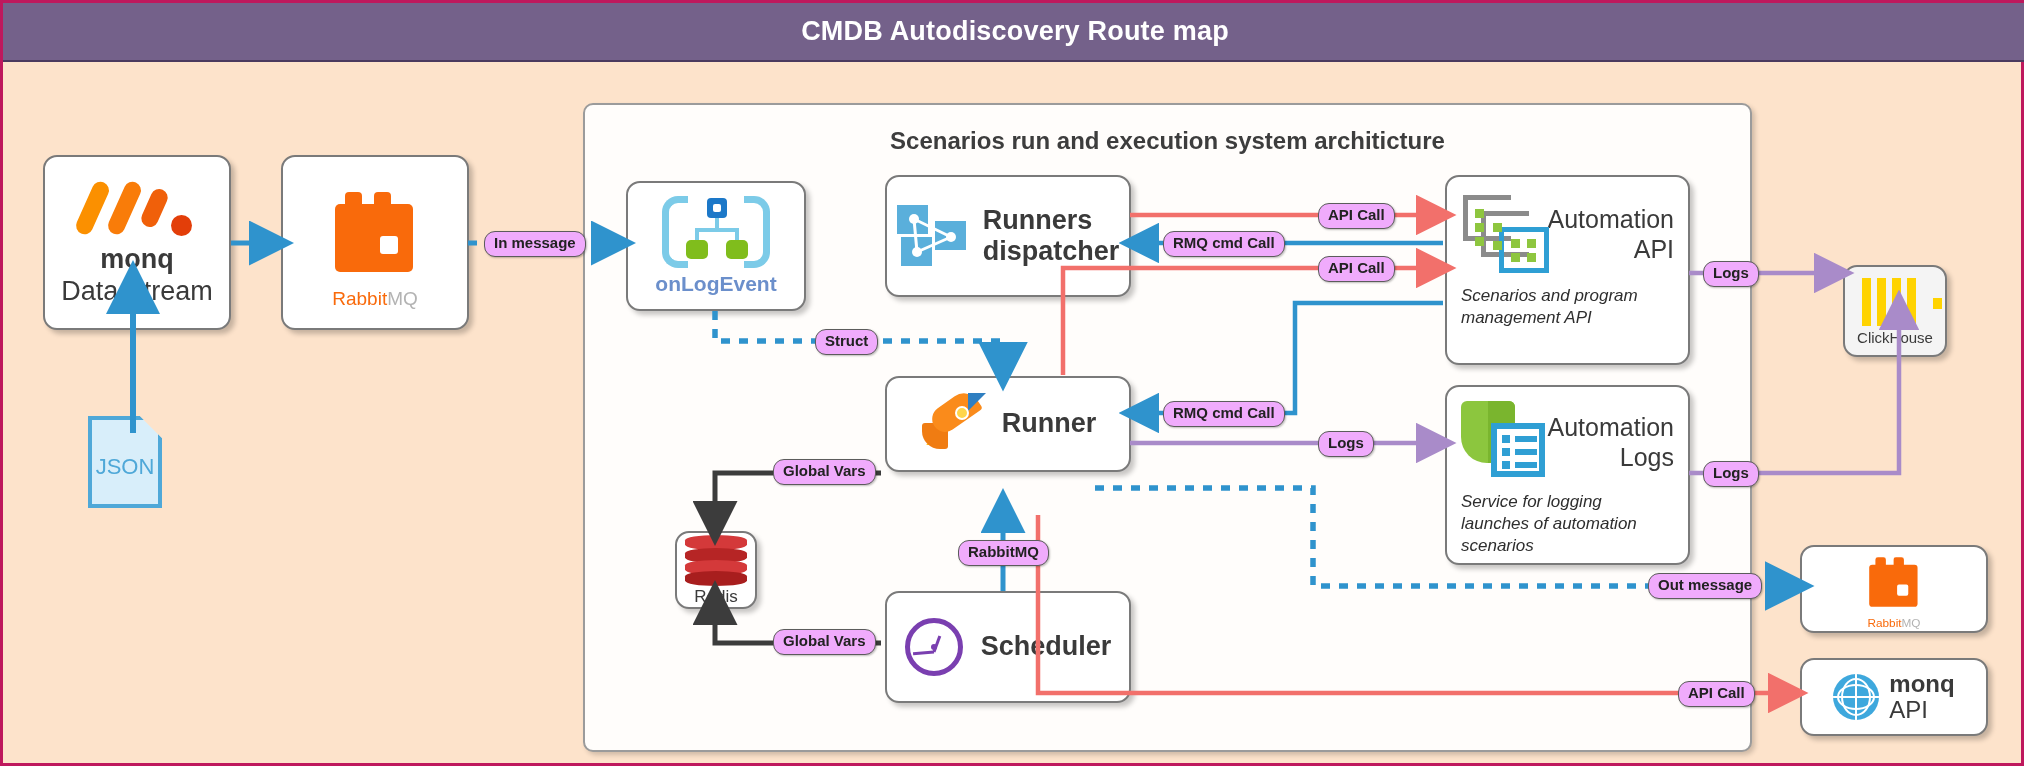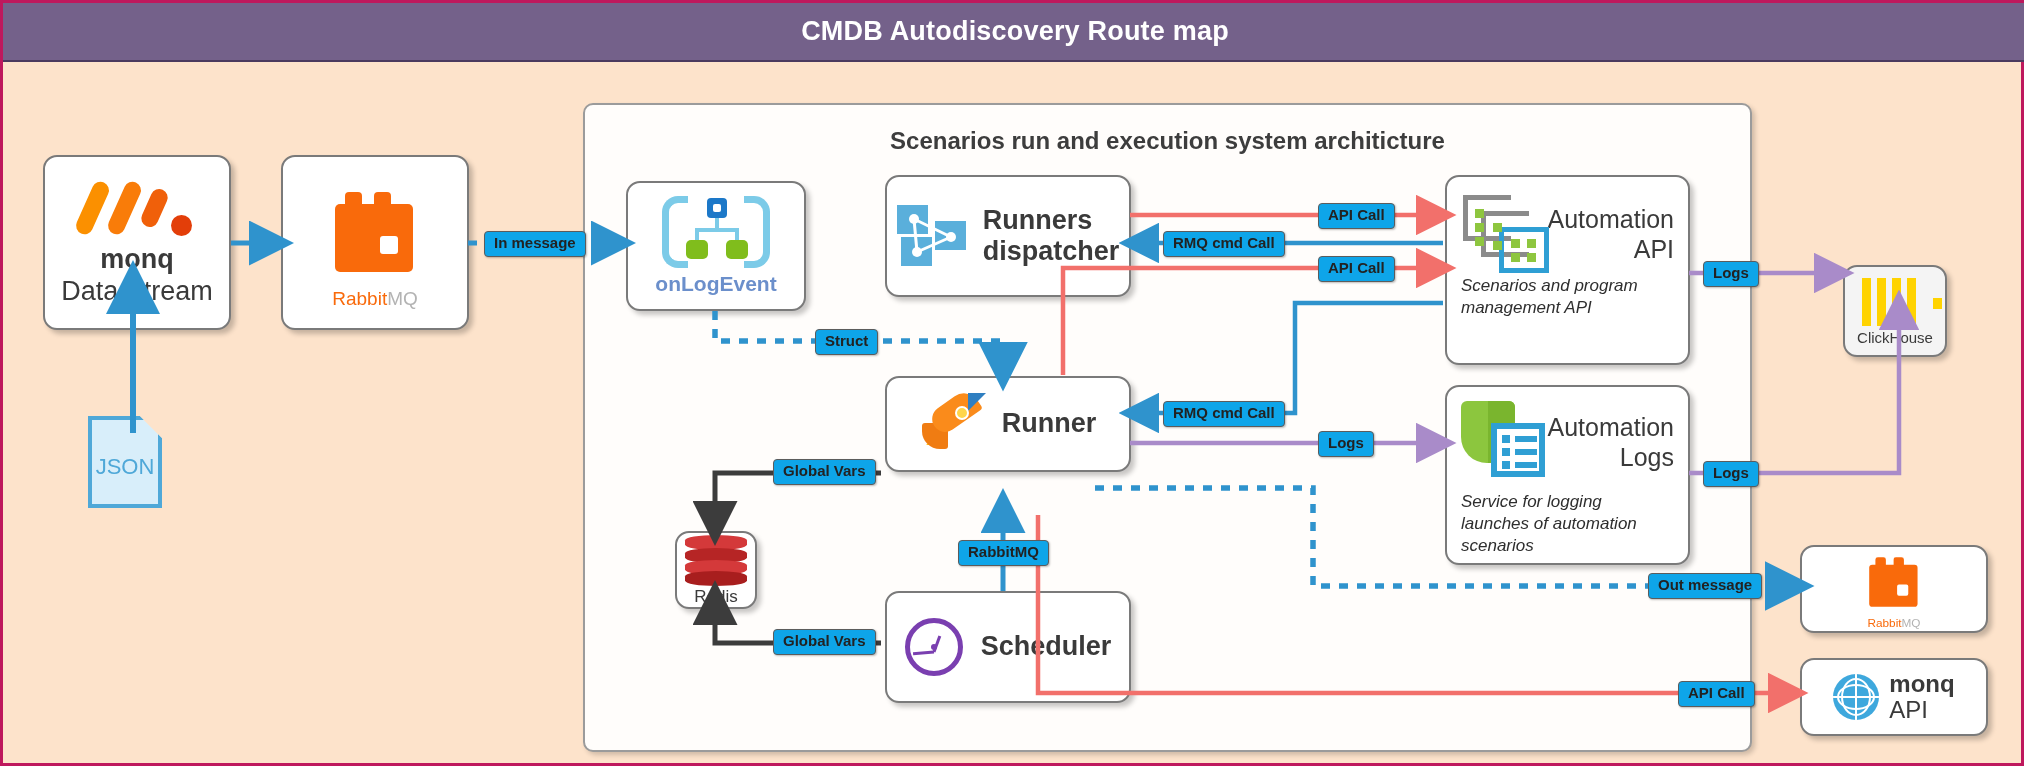--- a/index.html
+++ b/index.html
@@ -35,21 +35,21 @@
     box-shadow:4px 4px 5px rgba(0,0,0,.22);box-sizing:border-box;
     display:flex;align-items:center;justify-content:center;
   }
   .node.col{flex-direction:column;}
   .nlabel{font-size:27px;color:#3a3a3a;line-height:1.15;text-align:center;}
   .nlabel b{font-weight:bold;}
   .sublabel{font-style:italic;font-size:17px;color:#2e2e2e;line-height:1.3;}
 
   
   .pill{
-    position:absolute;background:#0ea5e9;border:1.6px solid #5c5c5c;border-radius:4px;
+    position:absolute;background:#f0abfc;border:1.6px solid #5c5c5c;border-radius:11px;
     font-size:15px;font-weight:bold;color:#222;padding:2px 9px 3px;white-space:nowrap;
     box-shadow:1px 1px 2px rgba(0,0,0,.25);z-index:40;line-height:1.25;
   }
 
   
   #wires{position:absolute;left:0;top:0;width:2024px;height:766px;pointer-events:none;z-index:5;}
 
   
   .monq-logo{position:relative;width:118px;height:62px;}
   .monq-logo i{position:absolute;display:block;width:17px;border-radius:9px;height:56px;top:2px;}
@@ -331,21 +331,21 @@
         <s style="left:50px;top:46px;"></s>
           <s style="left:50px;top:60px;"></s>
         <s style="left:66px;top:46px;"></s>
           <s style="left:66px;top:60px;"></s>
       </div>
       <div class="nlabel" style="flex:1;text-align:right;font-size:25px;line-height:1.2;">
         <span>Automation</span><br>
         <span>API</span>
       </div>
     </div>
-    <div class="sublabel" style="">Scenarios and program management API</div>
+    <div class="sublabel" style="margin-top:10px;">Scenarios and program management API</div>
   </div>
 
   <div class="node" style="left:1442px;top:382px;width:245px;height:180px;flex-direction:column;align-items:flex-start;padding:14px;justify-content:flex-start;">
     <div style="display:flex;align-items:center;gap:8px;width:100%;">
       <div class="alog">
         <div class="shield">
             <i></i>
           </div>
         <div class="list">
           <i style="left:5px;top:6px;width:8px;height:8px;"></i>

